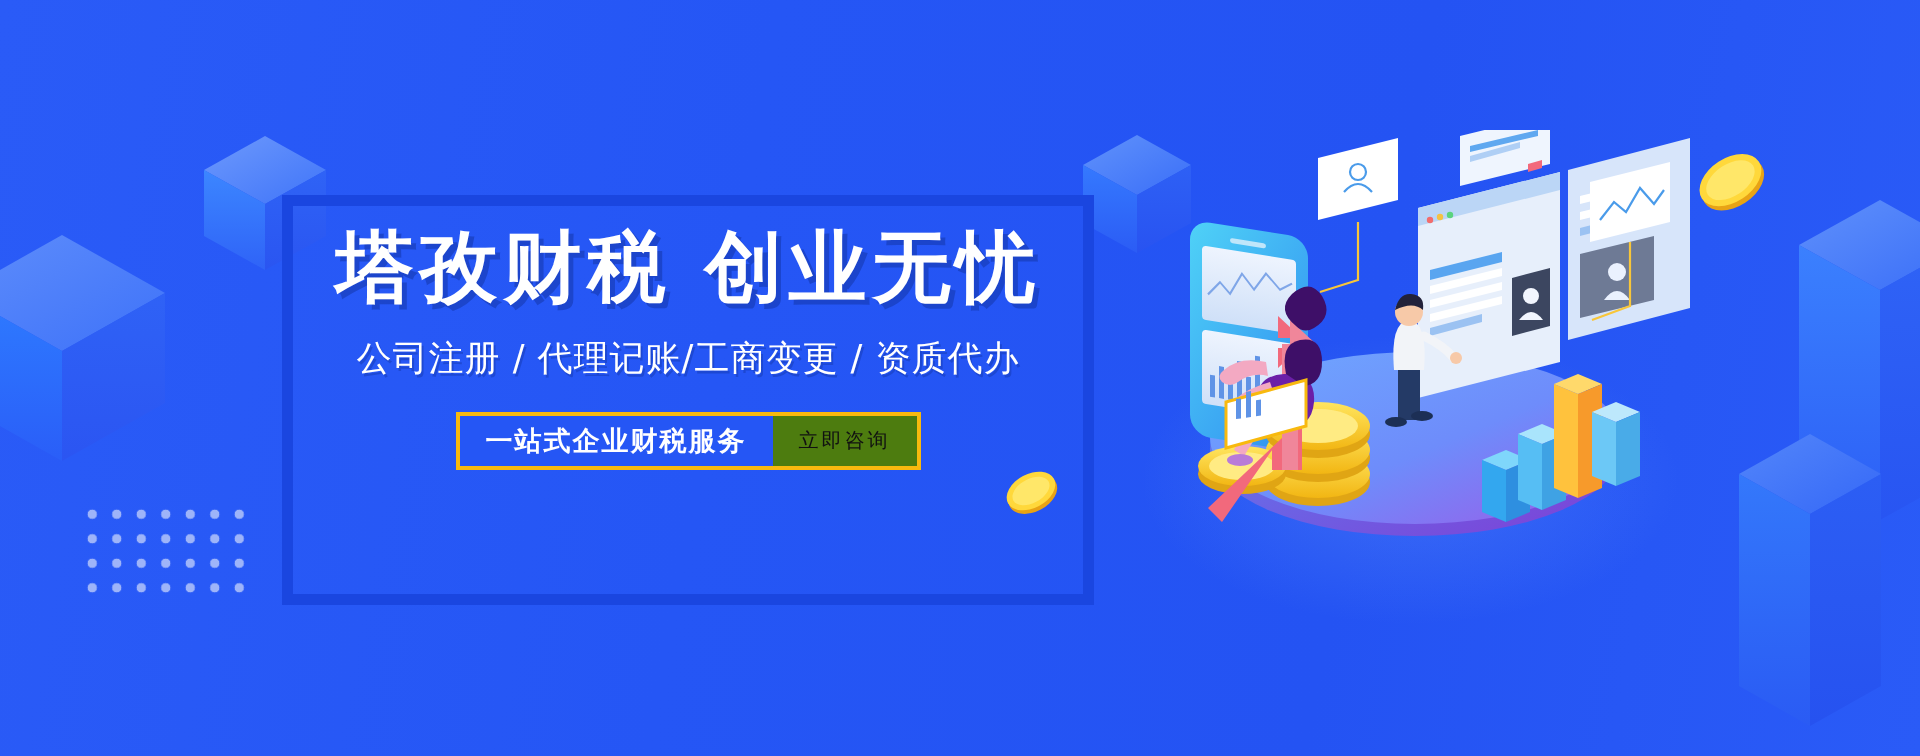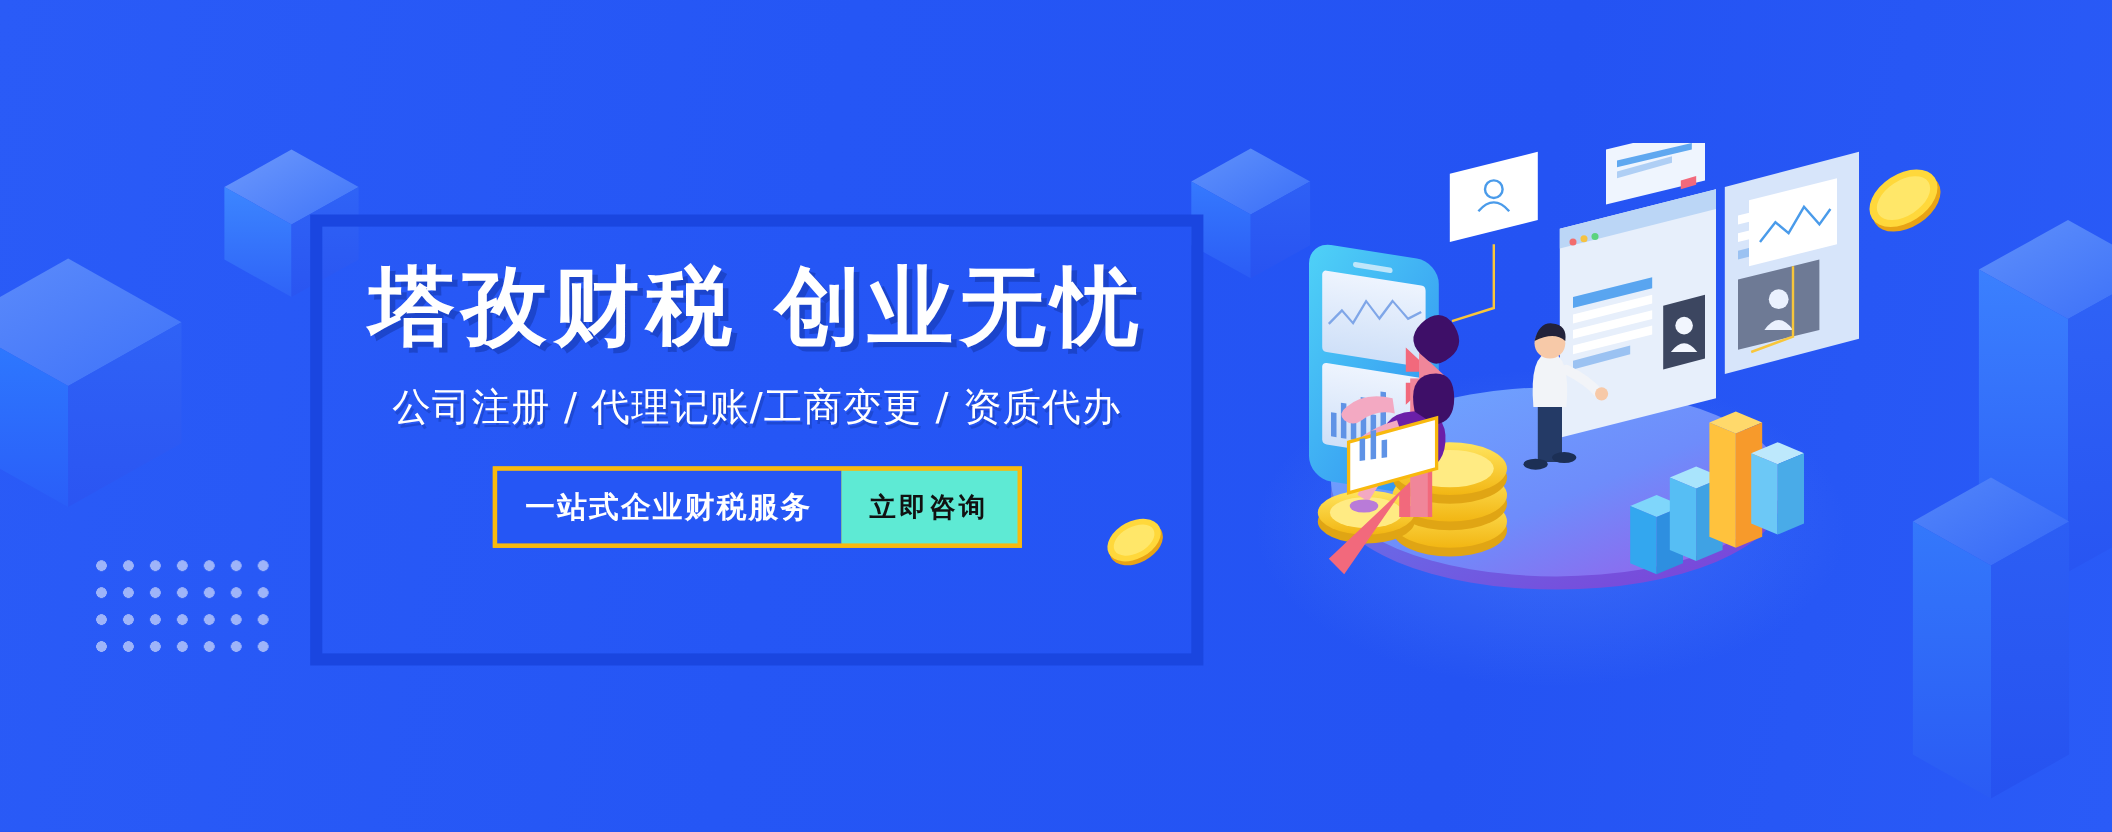--- a/index.html
+++ b/index.html
@@ -59,21 +59,21 @@
     position:absolute;
     left:282px; top:195px;
     width:812px; height:410px;
     border:11px solid #1A46E0;
     background: transparent;
   }
   .frame-inner {
     position:absolute; inset:0;
     display:flex; flex-direction:column;
     align-items:center; justify-content:flex-start;
-    padding-top:32px;
+    padding-top:20px;
   }
 
   .headline {
     font-size:78px;
     line-height:1.06;
     font-weight:700;
     color:#FFFFFF;
     letter-spacing:6px;
     white-space:nowrap;
     text-shadow: 5px 5px 0 rgba(20,55,170,.55);
@@ -86,40 +86,40 @@
     color:#FFFFFF;
     letter-spacing:1px;
     white-space:nowrap;
     text-shadow: 2px 3px 0 rgba(20,55,170,.45);
   }
 
   .cta-row {
     margin-top:30px;
     display:flex;
     align-items:stretch;
-    height:74px;
+    height:58px;
     background:#F8B90E;
     border:4px solid #F8B90E;
   }
   .cta-primary {
     display:flex; align-items:center; justify-content:center;
     background:#2556F5;
     color:#FFFFFF;
     font-size:27px;
     font-weight:700;
     letter-spacing:2px;
     padding:0 26px;
     white-space:nowrap;
   }
   .cta-secondary {
     display:flex; align-items:center; justify-content:center;
-    background:#5eead4;
+    background:#4d7c0f;
     color:#111111;
-    font-size:24px;
-    font-weight:700;
+    font-size:20px;
+    font-weight:400;
     letter-spacing:3px;
     padding:0 26px;
     white-space:nowrap;
   }
 
   
   .illustration { position:absolute; left:1130px; top:130px; width:580px; height:420px; }
   .illustration svg { width:100%; height:100%; display:block; }
 </style>
 </head>

